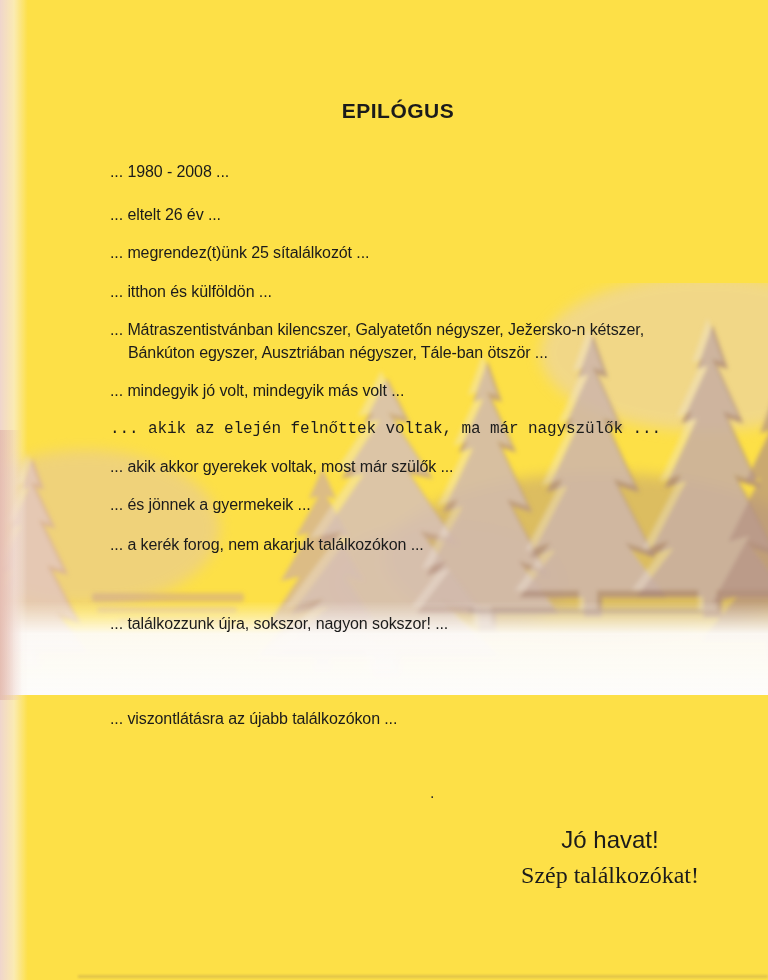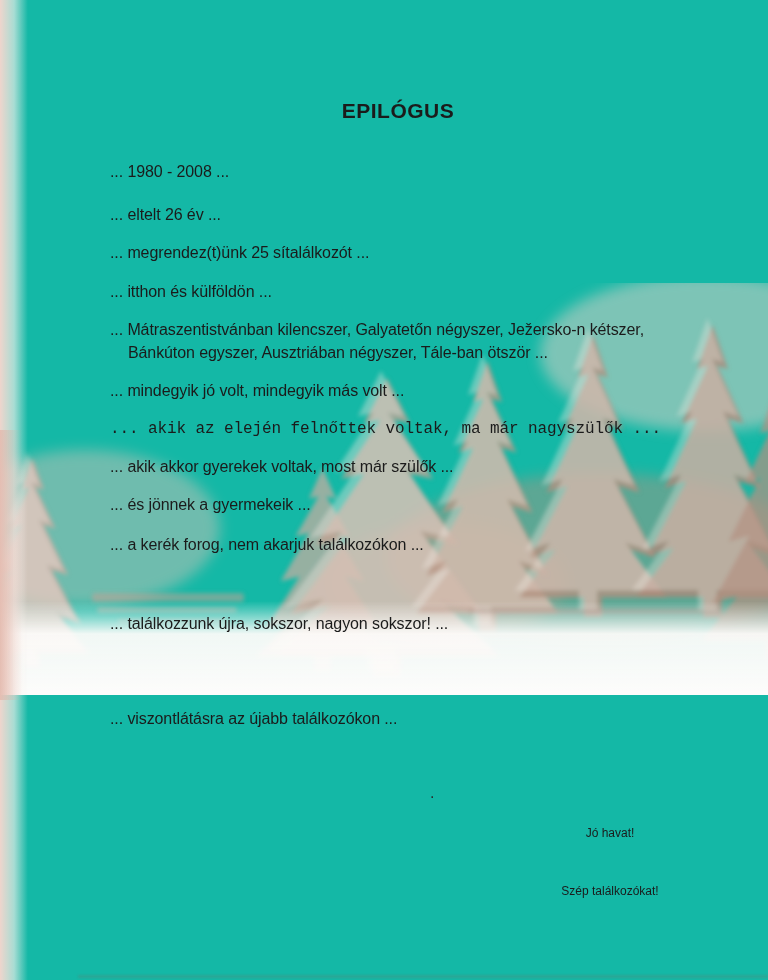--- a/index.html
+++ b/index.html
@@ -1,19 +1,19 @@
 <!DOCTYPE html>
 <html><head>
 <meta charset="utf-8">
 <style>
   html,body{margin:0;padding:0;background:#e8e8e8;}
   #page{
     position:relative;
     width:768px;height:980px;
-    background:#14b8a6;
+    background:#fde047;
     overflow:hidden;
     font-family:"Liberation Sans", sans-serif;
     color:#1b1b1b;
   }
   
   .gutter{
     position:absolute;left:0;top:0;width:28px;height:100%;
     background:linear-gradient(90deg,#efd5cc 0%,rgba(249,240,236,.65) 50%,rgba(255,255,255,0) 100%);
     pointer-events:none;
   }
@@ -48,24 +48,24 @@
   .ln1{top:162px;}  .ln2{top:205px;}  .ln3{top:243px;}  .ln4{top:282px;}
   .ln5{top:320px;}  .ln6{top:343px;}  .ln7{top:381px;}  .ln8{top:419px;font-family:Liberation Mono, monospace;}
   .ln9{top:457px;}  .ln10{top:495px;} .ln11{top:535px;} .ln12{top:614px;}
   .ln13{top:709px;}
   .stray{
     position:absolute;left:430px;top:784px;
     font-size:16px;color:#2a2a2a;
   }
   .closing{
     position:absolute;left:460px;width:300px;
-    text-align:center;font-size:12px;white-space:nowrap;
+    text-align:center;font-size:24px;white-space:nowrap;
   }
   .closing1{top:826px;}
-  .closing2{top:884px;}
+  .closing2{top:862px;font-family:Liberation Serif, serif;}
 </style>
 </head>
 <body>
 
 <div id="page">
 
   <svg class="photo-band" width="768" height="412" viewBox="0 0 768 412" aria-hidden="true">
     <defs>
       <filter id="soft" x="-20%" y="-20%" width="140%" height="140%">
         <feGaussianBlur stdDeviation="2.3"></feGaussianBlur>

